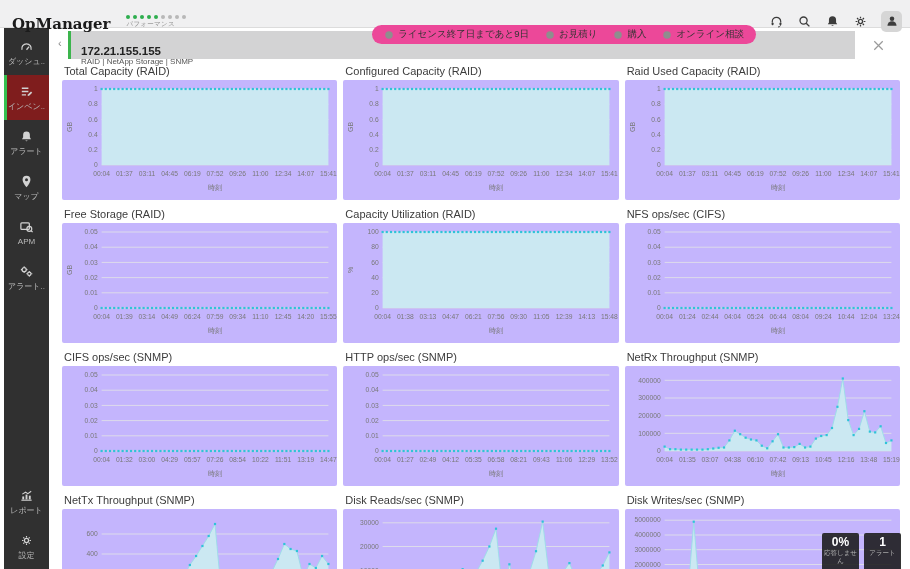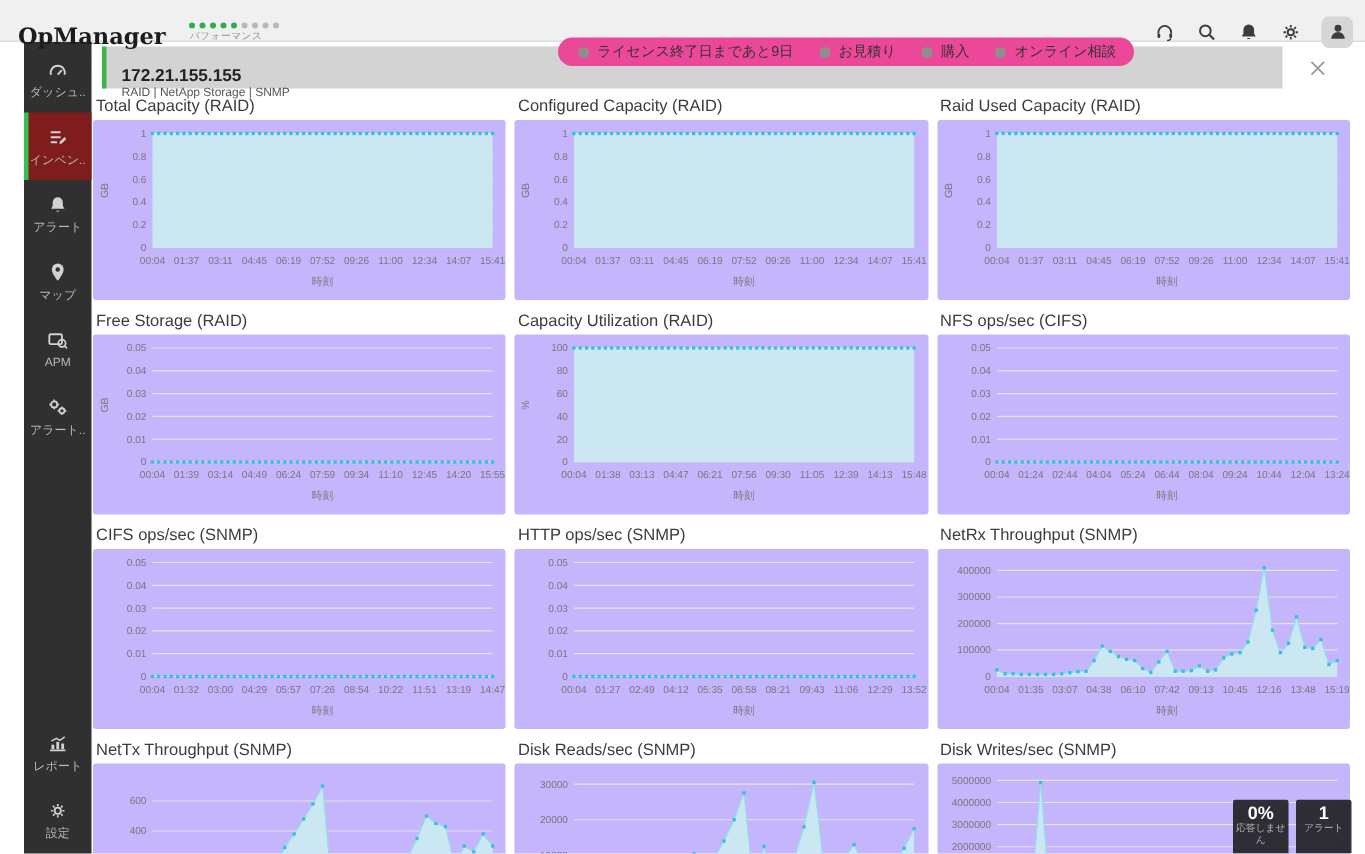--- a/index.html
+++ b/index.html
@@ -19,21 +19,21 @@
   .pill { display:flex; align-items:center; gap:4px; padding:1px 7px; font-size:9.5px; color:#333;
     cursor:pointer; white-space:nowrap; }
   .pill .picon { width:10px; height:10px; color:#8e8e8e; display:inline-flex; }
   .top-icon { width:15px; height:15px; color:#3c3c3c; display:inline-flex; cursor:pointer; }
   .avatar { width:21px; height:21px; border-radius:5px; background:#d6d6d6; color:#8f8f8f;
     display:flex; align-items:center; justify-content:center; cursor:pointer; }
   .avatar svg { width:14px; height:14px; }
   svg.ic { width:100%; height:100%; }
 
   
-  .sidebar { position:absolute; left:16px; top:28px; bottom:0; width:45px; background:#303030;
+  .sidebar { position:absolute; left:4px; top:28px; bottom:0; width:45px; background:#303030;
     display:flex; flex-direction:column; padding-top:2px; z-index:4; }
   .side-item { display:flex; flex-direction:column; align-items:center; justify-content:center;
     height:45px; border-left:3px solid transparent; padding-right:3px; cursor:pointer; }
   .side-item.active { background:#7f1d1d; border-left-color:#35c14f; }
   .side-icon { width:15px; height:15px; color:#d2d2d2; display:inline-flex; }
   .side-label { font-size:8px; color:#b9b9b9; margin-top:2px; white-space:nowrap; }
   .side-spacer { flex:1; }
 
   
   .main { position:absolute; left:45px; top:28px; right:0; bottom:0; background:#fff; overflow:hidden; }

